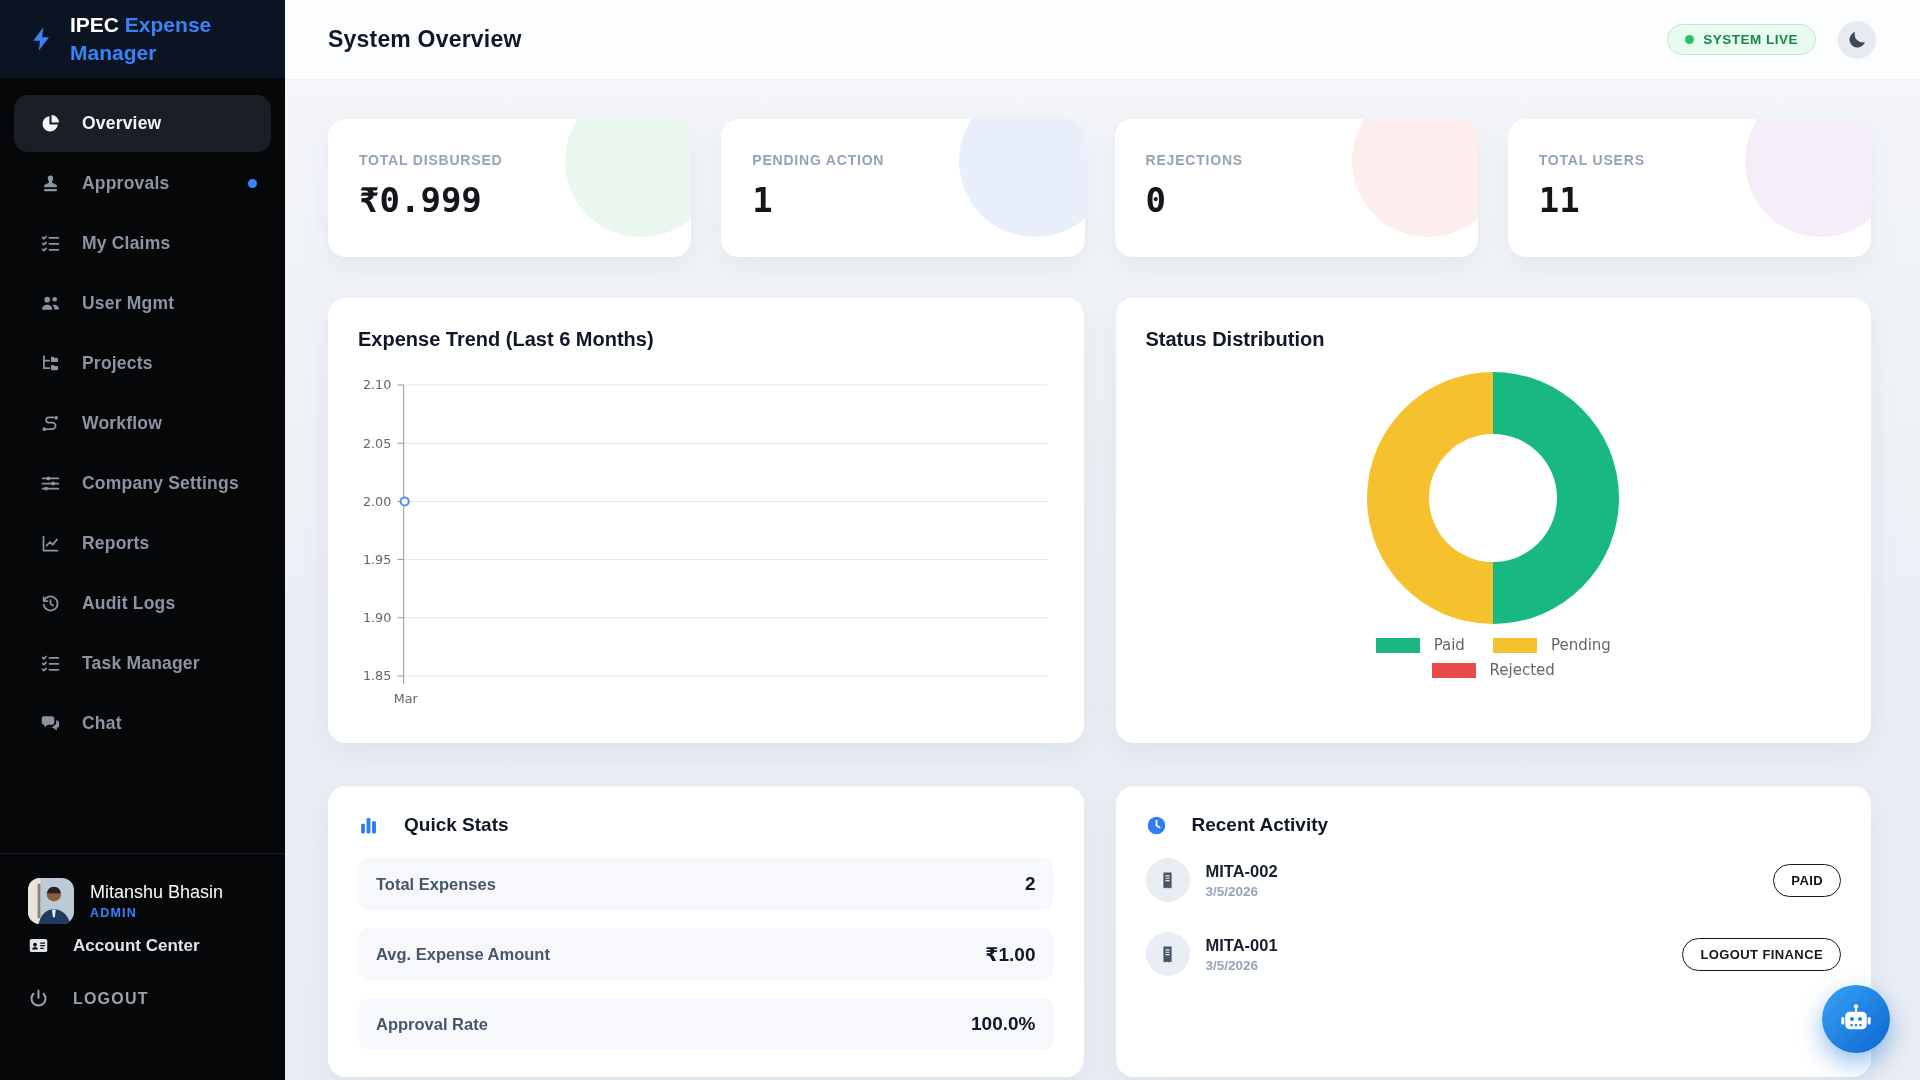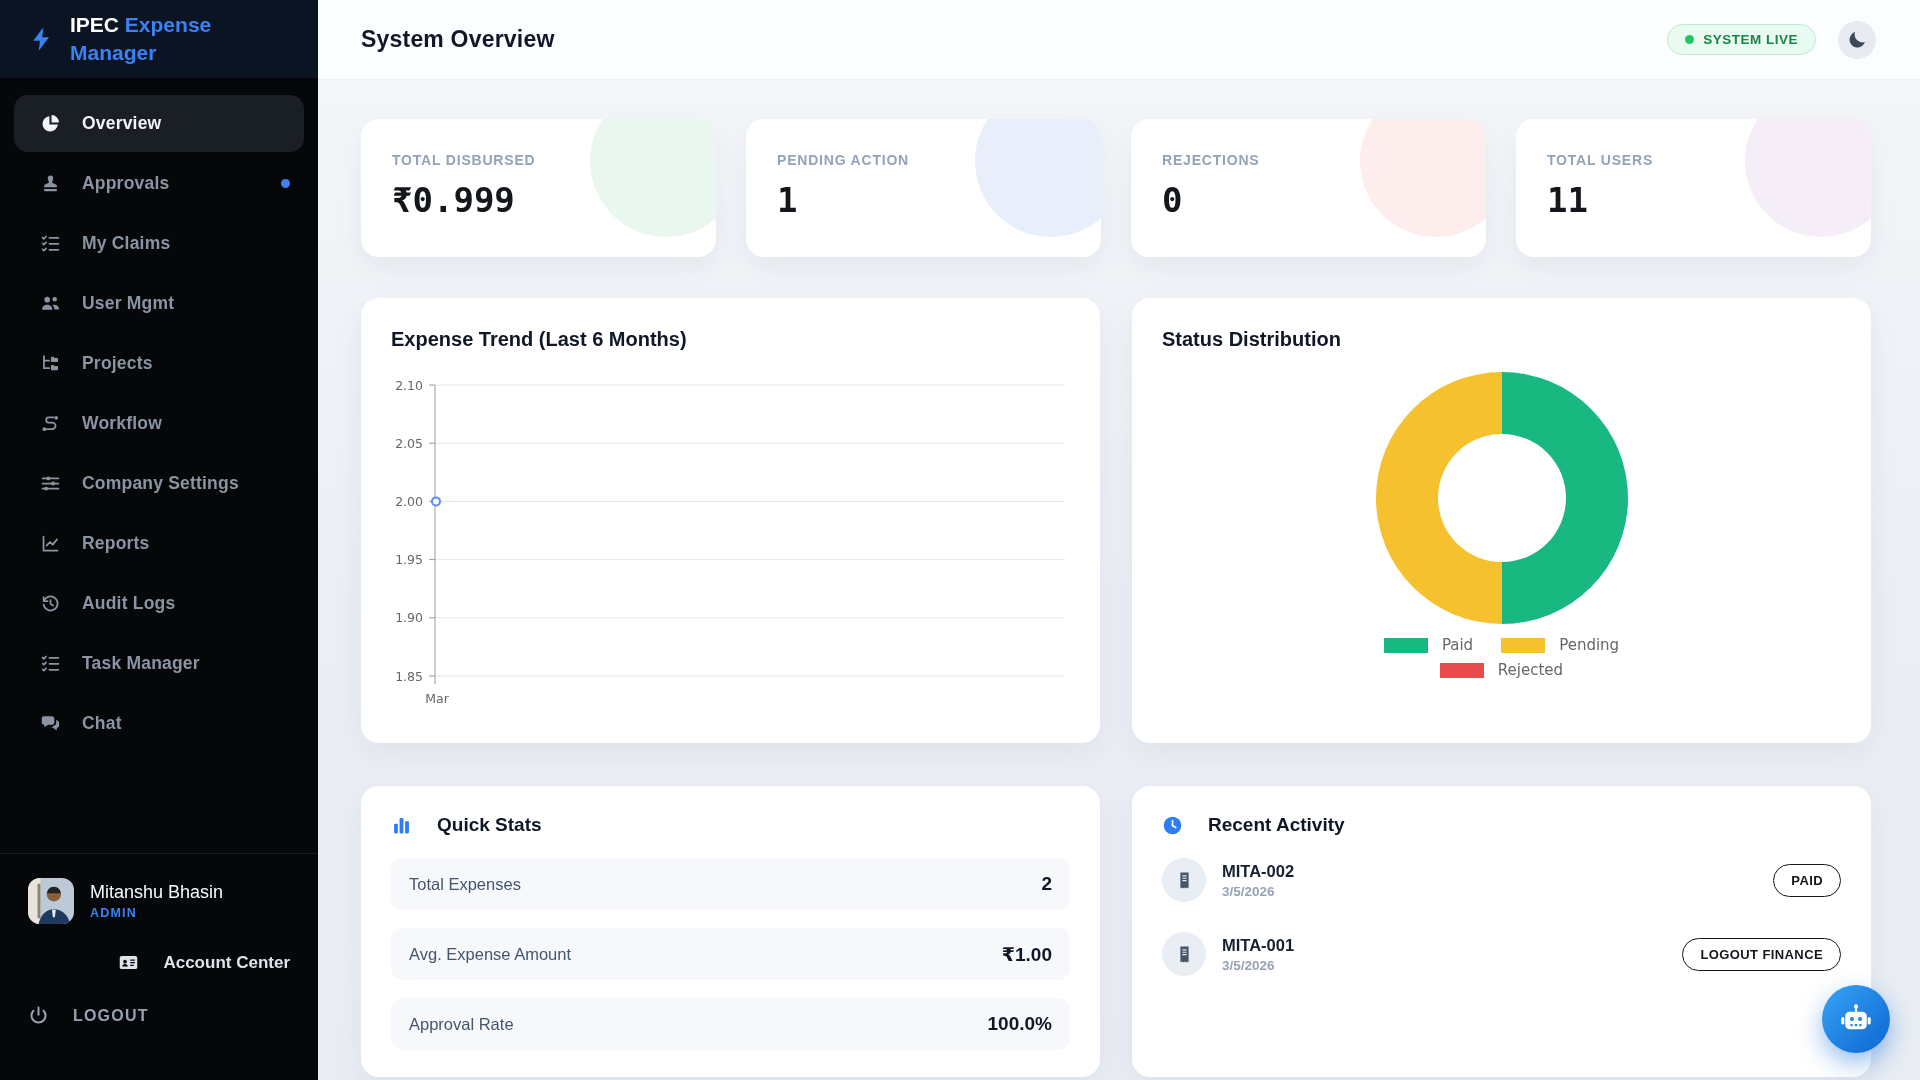--- a/index.html
+++ b/index.html
@@ -1,21 +1,21 @@
 <!DOCTYPE html>
 <html><head>
 <meta charset="utf-8">
 <style>
   * { margin:0; padding:0; box-sizing:border-box; }
   html,body { width:1920px; height:1080px; overflow:hidden;
     font-family:"Liberation Sans","DejaVu Sans",sans-serif; }
   body { display:flex; background:#eef1f6; }
 
   
-  .sidebar { width:318px; height:1080px; background:#060709; display:flex; flex-direction:column; flex-shrink:0; }
+  .sidebar { width:285px; height:1080px; background:#060709; display:flex; flex-direction:column; flex-shrink:0; }
   .logo-band { height:78px; background:#0b1422; display:flex; align-items:center; padding:0 20px 0 28px; gap:14px; }
   .logo-bolt { width:28px; height:28px; flex-shrink:0; }
   .logo-text { font-size:21px; font-weight:800; line-height:1.32; color:#ffffff; width:190px; }
   .logo-text .accent { color:#3b82f6; }
   .nav { padding:17px 14px 0 14px; }
   .nav-item { height:57px; margin-bottom:3px; display:flex; align-items:center; gap:21px;
     padding:0 14px 0 26px; border-radius:14px; color:#8b94a3; cursor:pointer; }
   .nav-item.active { background:#1a1e25; color:#f1f5f9; }
   .nav-item .nicon { width:21px; height:21px; flex-shrink:0; display:flex; }
   .nav-item .nicon svg { width:100%; height:100%; }
@@ -24,21 +24,21 @@
   .side-spacer { flex:1; }
   .side-bottom { border-top:1px solid #161b23; padding:24px 28px 0 28px; height:227px; }
   .user-row { display:flex; align-items:center; gap:16px; }
   .avatar { width:46px; height:46px; border-radius:12px; overflow:hidden; flex-shrink:0; }
   .avatar svg { width:100%; height:100%; display:block; }
   .user-name { font-size:18px; font-weight:400; color:#f8fafc; }
   .user-role { font-size:12.5px; font-weight:700; color:#3b82f6; letter-spacing:1.2px; margin-top:3px; }
   .side-link { display:flex; align-items:center; gap:24px; cursor:pointer; }
   .side-link .nicon { width:21px; height:21px; display:flex; }
   .side-link .nicon svg { width:100%; height:100%; }
-  .acct { margin-top:28px; color:#dde4ec;justify-content:flex-end; }
+  .acct { margin-top:11px; color:#dde4ec; }
   .acct-label { font-size:17px; font-weight:700; }
   .logout { margin-top:32px; color:#98a2b0; }
   .logout-label { font-size:16px; font-weight:700; letter-spacing:1.2px; }
 
   
   .main { flex:1; display:flex; flex-direction:column; background:linear-gradient(180deg,#f5f7fa 0%,#ebeef4 55%,#e9edf3 100%); }
   .topbar { height:80px; background:#fcfdfe; border-bottom:1px solid #eceff4; display:flex; align-items:center; padding:0 44px 0 43px; flex-shrink:0; }
   .page-title { font-size:23px; font-weight:800; color:#101828; letter-spacing:.2px; }
   .topbar-right { margin-left:auto; display:flex; align-items:center; gap:22px; }
   .live-badge { display:flex; align-items:center; gap:9px; background:#e9faf1; border:1px solid #bdebd1;
@@ -75,21 +75,21 @@
 
   
   .bottom-grid { display:grid; grid-template-columns:1fr 1fr; gap:32px; height:291px; margin-top:43px; }
   .panel-pad { padding:28px 30px; }
   .panel-head { display:flex; align-items:center; gap:25px; margin-bottom:22px; }
   .panel-head .picon { width:21px; height:21px; display:flex; }
   .panel-head .picon svg { width:100%; height:100%; }
   .panel-head-title { font-size:19px; font-weight:800; color:#101828; }
   .qs-row { height:52px; background:#f6f8fb; border-radius:12px; display:flex; align-items:center;
     padding:0 18px; margin-bottom:18px; }
-  .qs-label { font-size:16.5px; font-weight:400; color:#47556b; }
+  .qs-label { font-size:16.5px; font-weight:700; color:#47556b; }
   .qs-value { margin-left:auto; font-size:19px; font-weight:800; color:#101828; }
   .ra-item { display:flex; align-items:center; gap:16px; margin-bottom:30px; }
   .ra-avatar { width:44px; height:44px; border-radius:50%; background:#e9eef5; display:flex; align-items:center; justify-content:center; flex-shrink:0; }
   .ra-avatar svg { width:19px; height:19px; }
   .ra-id { font-size:16.5px; font-weight:800; color:#16202e; }
   .ra-date { font-size:13.5px; font-weight:600; color:#97a3b5; margin-top:3px; }
   .ra-badge { margin-left:auto; border:1.6px solid #13161b; border-radius:999px; padding:8px 17px;
     font-size:13px; font-weight:800; color:#13161b; letter-spacing:.4px; white-space:nowrap; }
 
   

